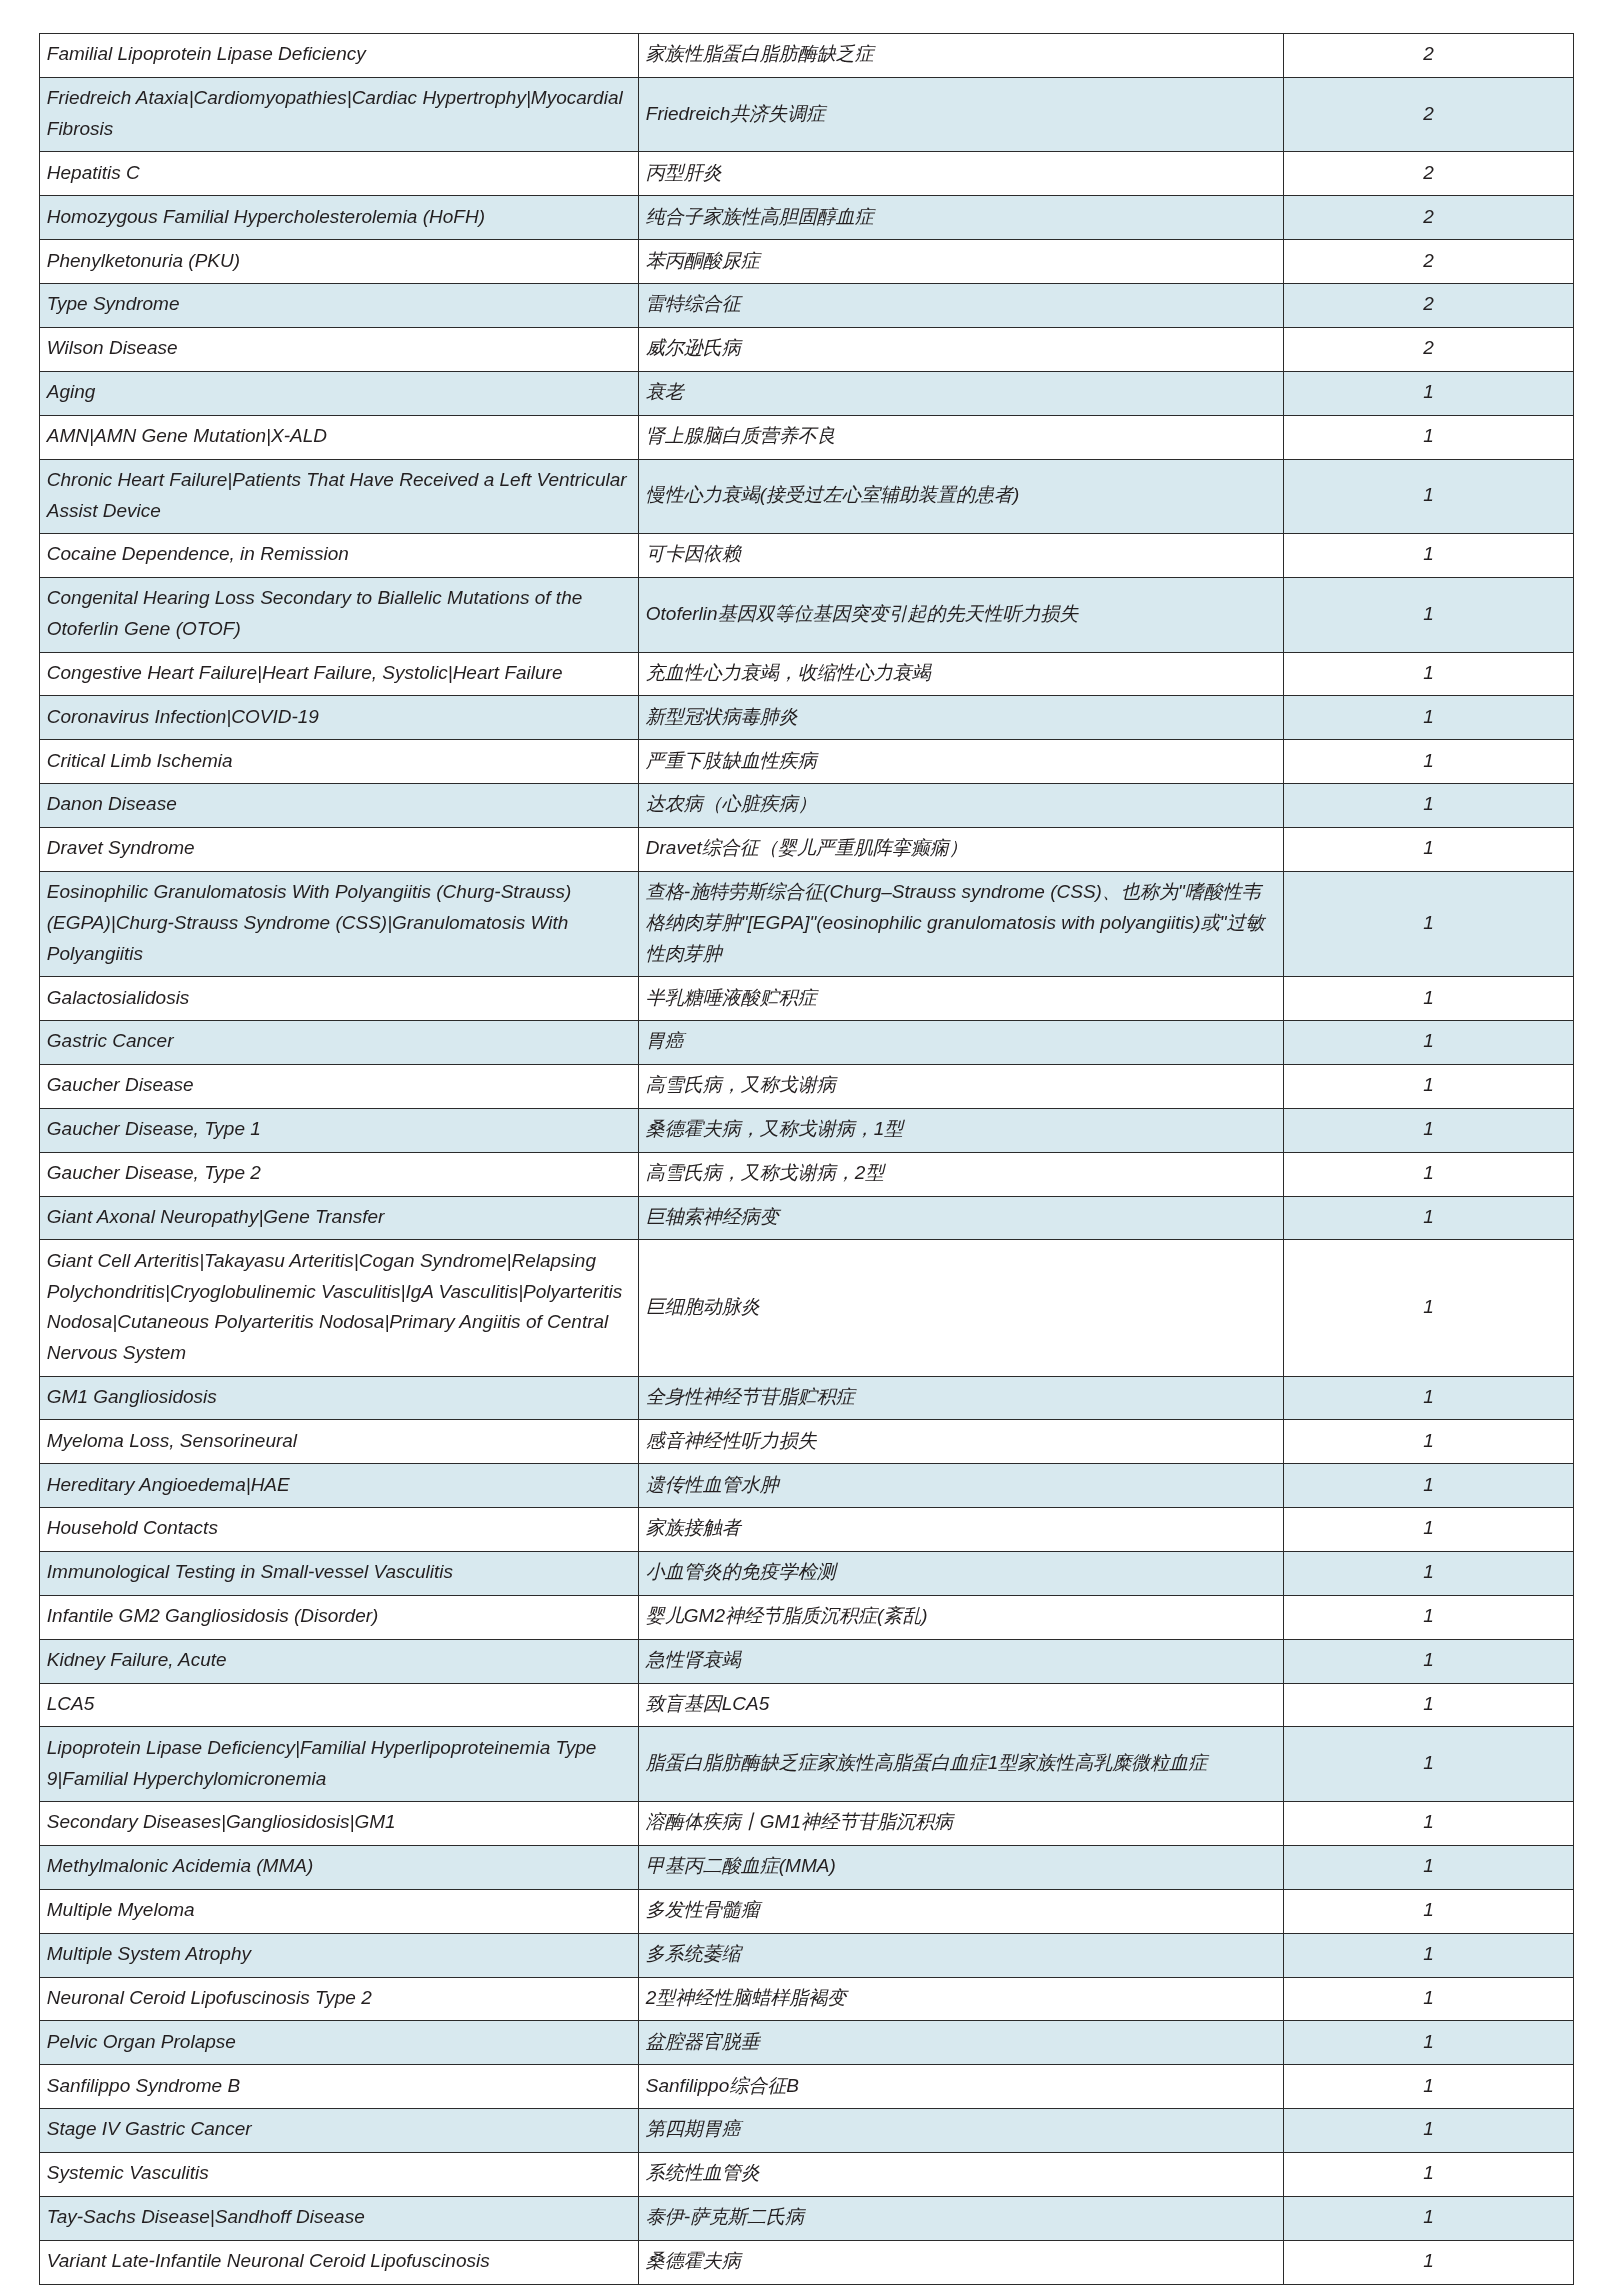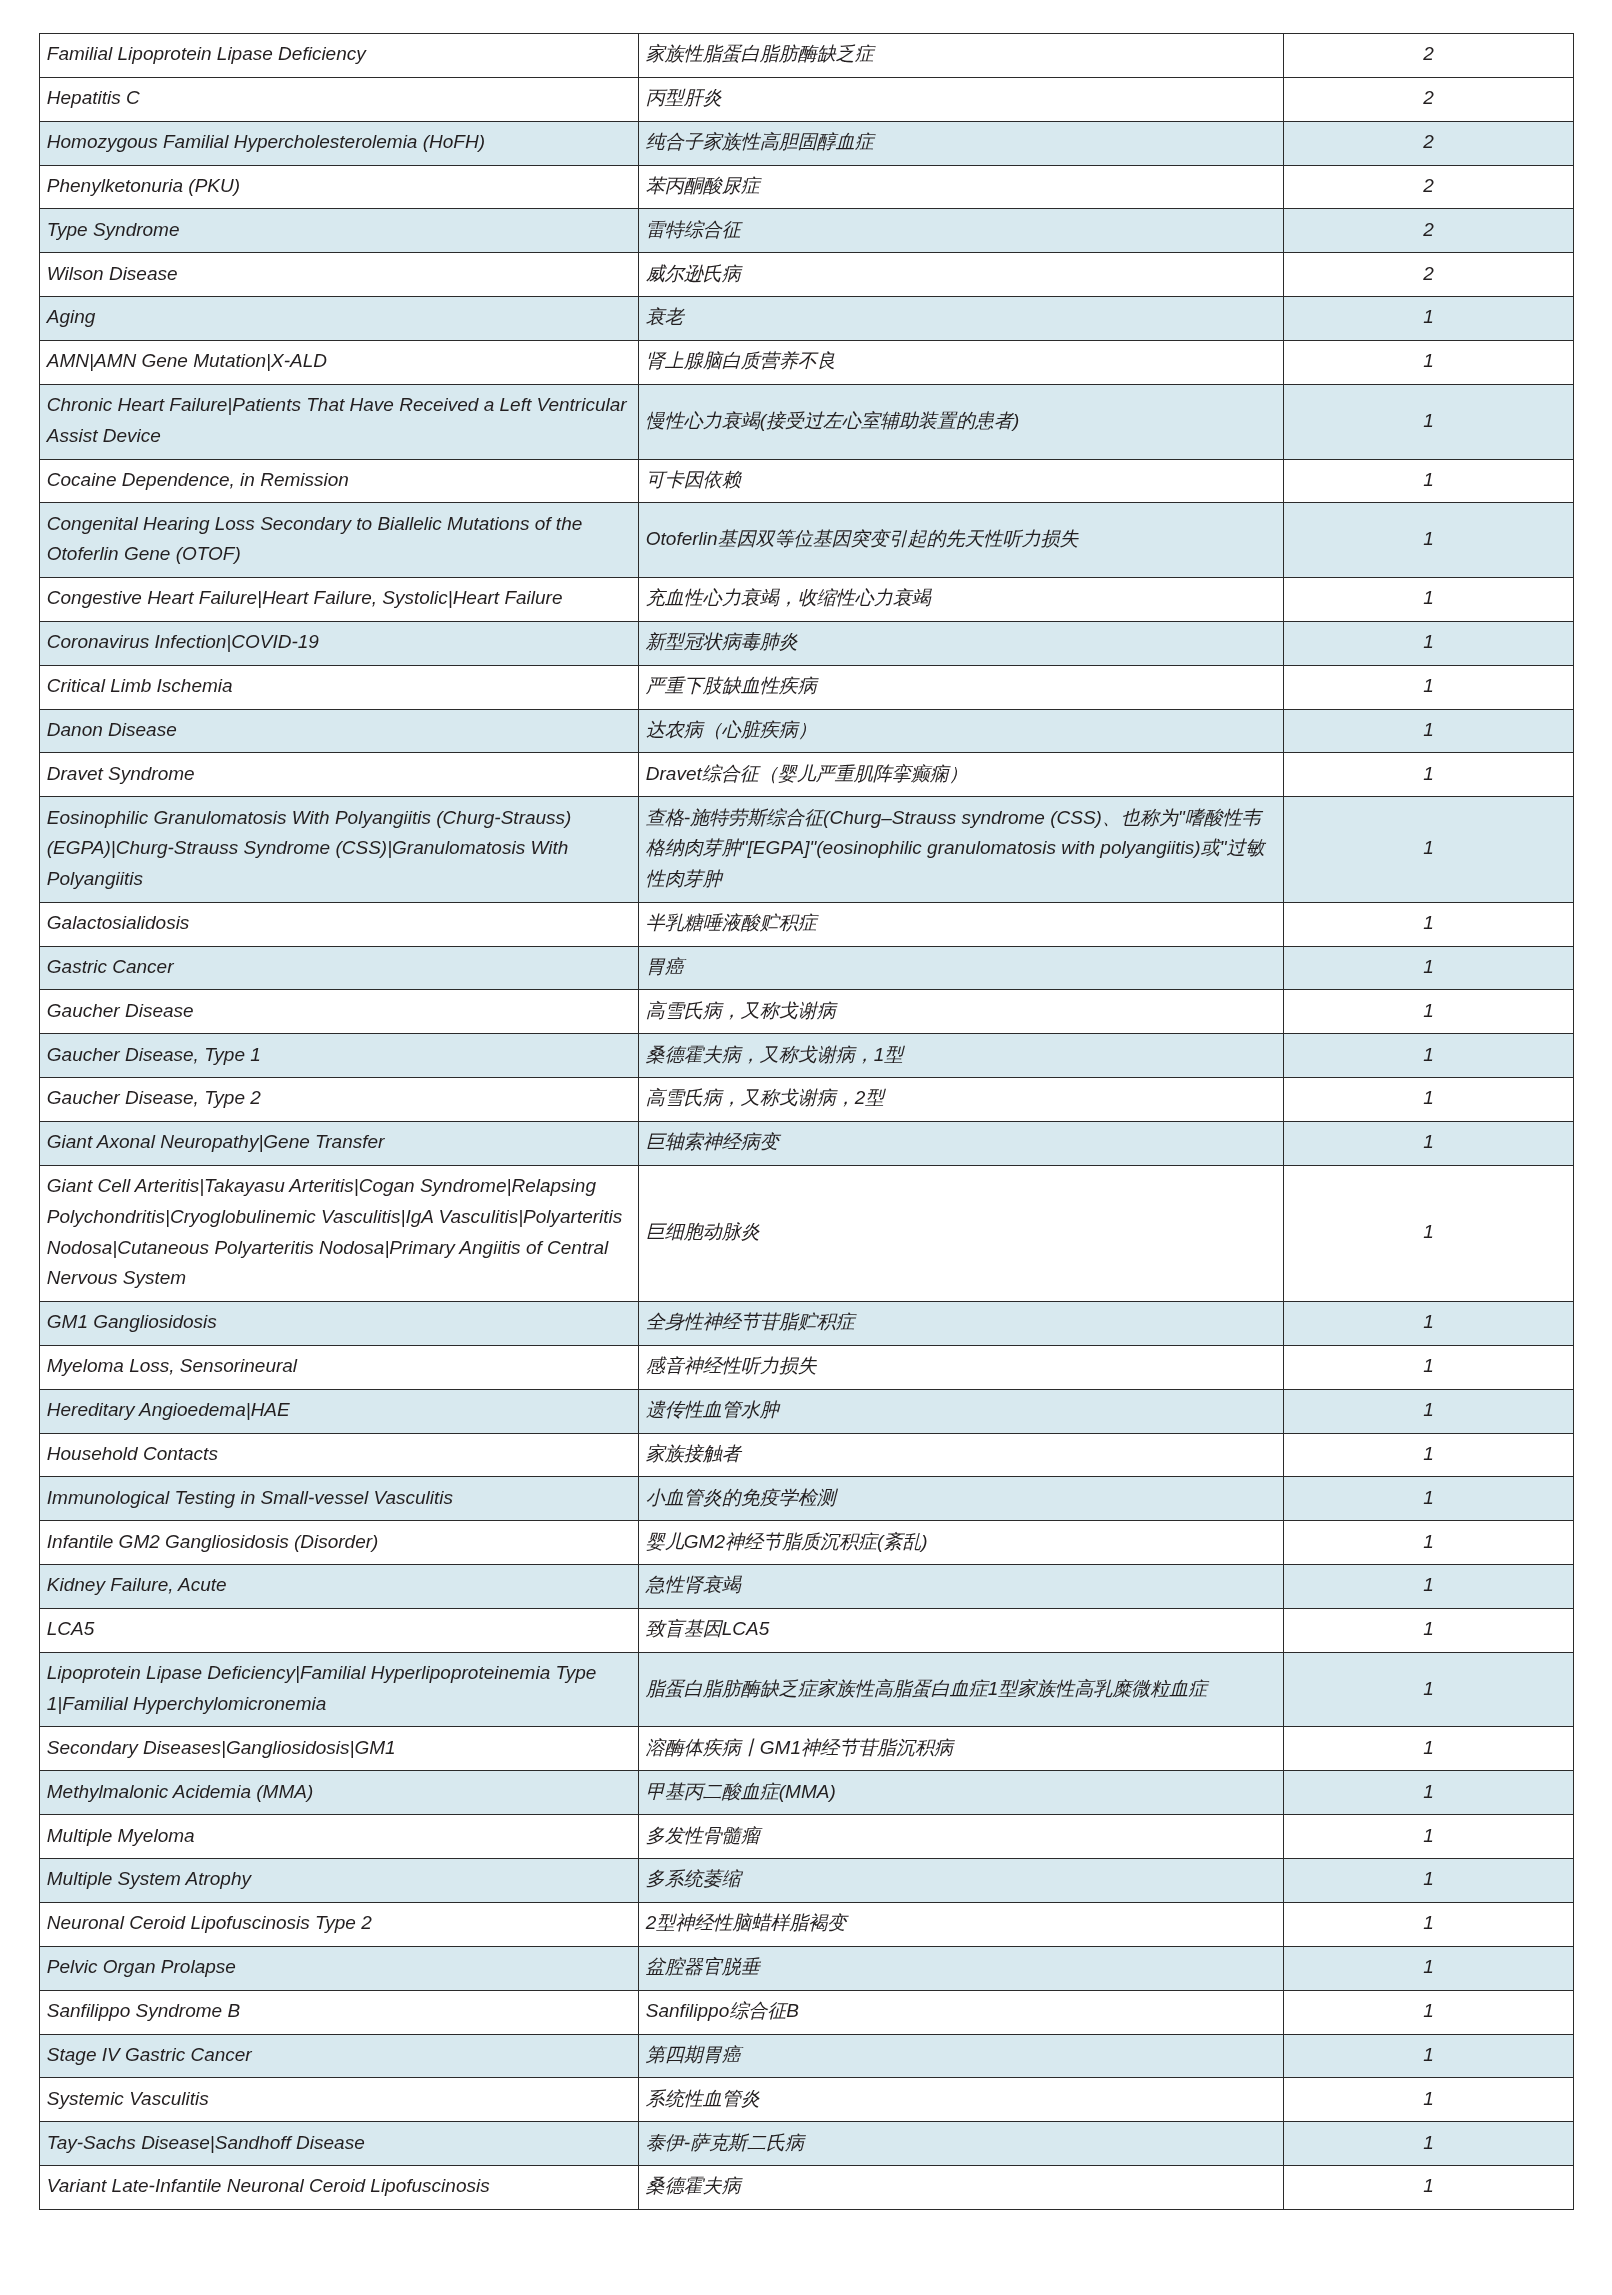--- a/index.html
+++ b/index.html
@@ -57,20 +57,25 @@
         <col class="c1">
         <col class="c2">
         <col class="c3">
       </colgroup>
     <tbody id="indication-body">
         <tr class="plain">
           <td>Familial Lipoprotein Lipase Deficiency</td>
           <td>家族性脂蛋白脂肪酶缺乏症</td>
           <td class="num">2</td>
         </tr>
+        <tr class="alt">
+          <td>Friedreich Ataxia|Cardiomyopathies|Cardiac Hypertrophy|Myocardial Fibrosis</td>
+          <td>Friedreich共济失调症</td>
+          <td class="num">2</td>
+        </tr>
         <tr class="plain">
           <td>Hepatitis C</td>
           <td>丙型肝炎</td>
           <td class="num">2</td>
         </tr>
         <tr class="alt">
           <td>Homozygous Familial Hypercholesterolemia (HoFH)</td>
           <td>纯合子家族性高胆固醇血症</td>
           <td class="num">2</td>
         </tr>
@@ -213,21 +218,21 @@
           <td>Kidney Failure, Acute</td>
           <td>急性肾衰竭</td>
           <td class="num">1</td>
         </tr>
         <tr class="plain">
           <td>LCA5</td>
           <td>致盲基因LCA5</td>
           <td class="num">1</td>
         </tr>
         <tr class="alt">
-          <td>Lipoprotein Lipase Deficiency|Familial Hyperlipoproteinemia Type 1|Familial Hyperchylomicronemia</td>
+          <td>Lipoprotein Lipase Deficiency|Familial Hyperlipoproteinemia Type 9|Familial Hyperchylomicronemia</td>
           <td>脂蛋白脂肪酶缺乏症家族性高脂蛋白血症1型家族性高乳糜微粒血症</td>
           <td class="num">1</td>
         </tr>
         <tr class="plain">
           <td>Secondary Diseases|Gangliosidosis|GM1</td>
           <td>溶酶体疾病丨GM1神经节苷脂沉积病</td>
           <td class="num">1</td>
         </tr>
         <tr class="alt">
           <td>Methylmalonic Acidemia (MMA)</td>

